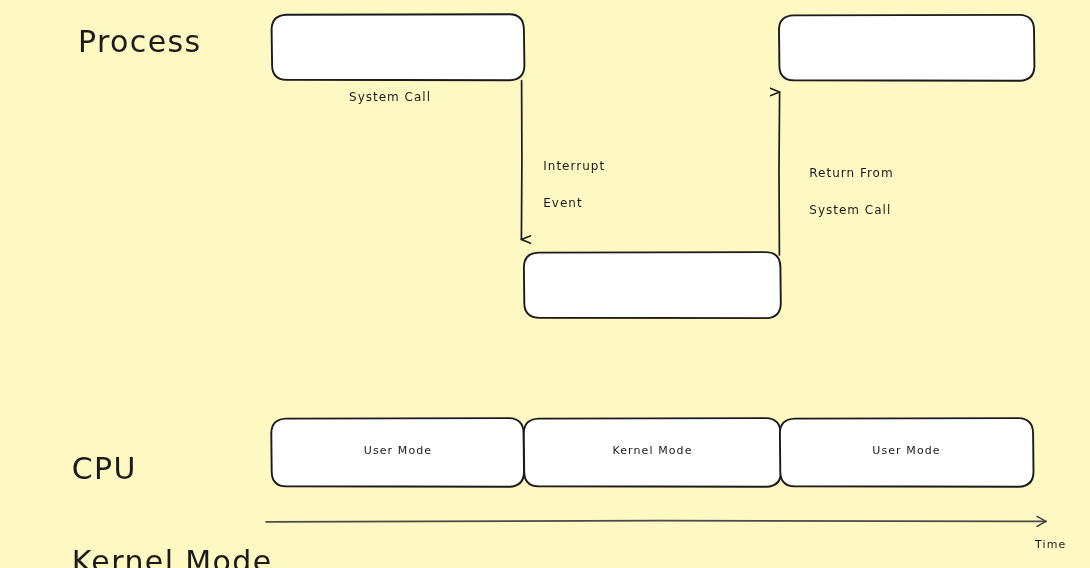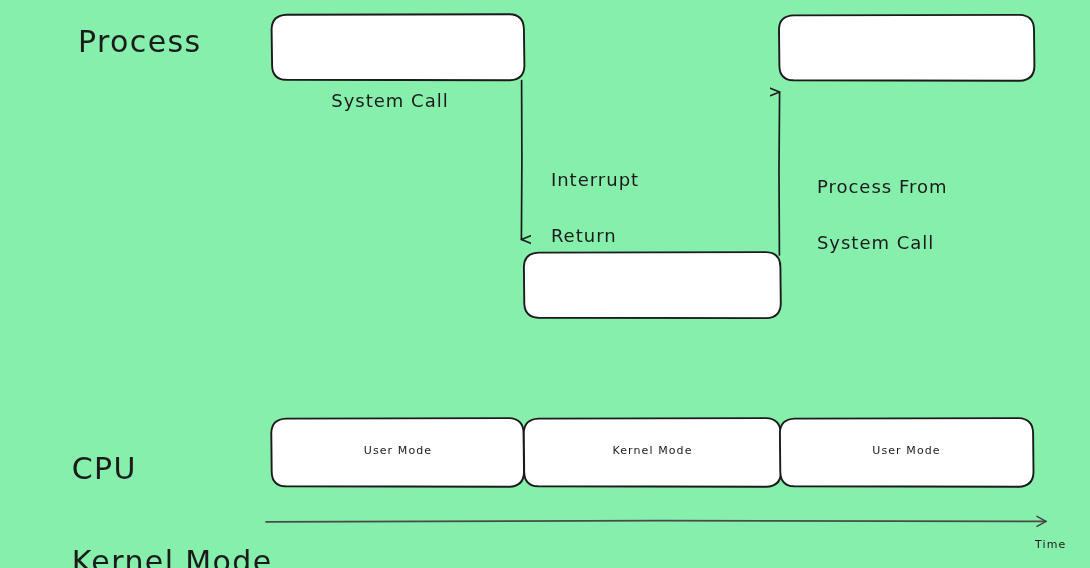--- a/index.html
+++ b/index.html
@@ -8,21 +8,21 @@
     padding: 0;
     background: #ffffff;
   }
   body {
     font-family: "DejaVu Sans", sans-serif;
   }
   #canvas {
     position: relative;
     width: 1090px;
     height: 568px;
-    background: #86efac;
+    background: #fef9c3;
     overflow: hidden;
   }
   #canvas svg {
     position: absolute;
     top: 0;
     left: 0;
     width: 1090px;
     height: 568px;
   }
   .hand-text {
@@ -32,21 +32,21 @@
     white-space: pre;
     letter-spacing: 0.6px;
     user-select: none;
   }
   .label-big {
     font-size: 30px;
     font-weight: 400;
     letter-spacing: 1.4px;
   }
   .label-mid {
-    font-size: 18px;
+    font-size: 12px;
     letter-spacing: 1px;
   }
   .label-small {
     font-size: 11px;
     letter-spacing: 1.1px;
   }
   .center-x {
     text-align: center;
   }
   .two-line {
@@ -111,25 +111,25 @@
 
     <path fill="none" stroke="#4a4a4a" stroke-width="1.7" stroke-linecap="round" marker-end="url(#arrowRight)" d="M266.0,521.8 L660.0,520.6 L1046.0,521.4"></path>
   </svg>
 
   <div class="hand-text label-big" style="left:78px; top:24px; width:150px;">Process</div>
 
   <div class="hand-text label-mid center-x" style="left:300px; top:90px; width:180px;">System Call</div>
 
   <div class="hand-text label-mid two-line" style="left:524px; top:138px; width:96px;">
     <span>Interrupt</span><br>
-    <span>Return</span>
+    <span>Event</span>
   </div>
 
   <div class="hand-text label-mid two-line" style="left:790px; top:145px; width:122px;">
-    <span>Process From</span><br>
+    <span>Return From</span><br>
     <span>System Call</span>
   </div>
 
   <div class="hand-text label-big two-line" style="left:28px; top:399px; width:240px;">
     <span>CPU</span><br>
     <span>Kernel Mode</span>
   </div>
 
   <div class="hand-text label-small center-x" style="left:272px; top:444px; width:252px;">User Mode</div>
 

